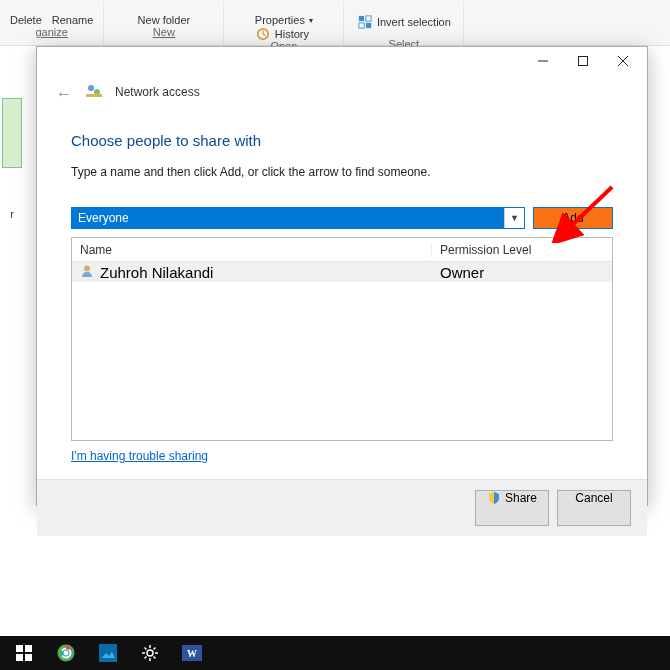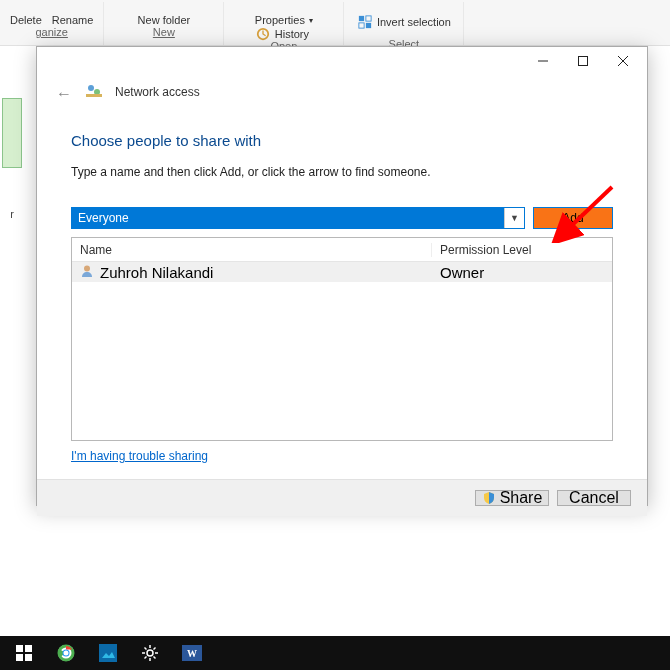--- a/index.html
+++ b/index.html
@@ -163,26 +163,26 @@
     .dlg-footer {
       border-top: 1px solid #e1e1e1;
       background: #f0f0f0;
       padding: 10px 16px;
       display: flex;
       justify-content: flex-end;
       gap: 8px;
     }
     .dlg-footer button {
       min-width: 74px;
-      height: 16px;
+      height: 36px;
       border: 1px solid #adadad;
       background: #e1e1e1;
-      font-size: 16px;
+      font-size: 12px;
       display: inline-flex;
-      align-items: center;
+      align-items: flex-start;
       justify-content: center;
       gap: 4px;
       cursor: default;
     }
     .shield { width: 14px; height: 14px; }
 
     
     .red-arrow {
       position: absolute;
       left: 550px;

